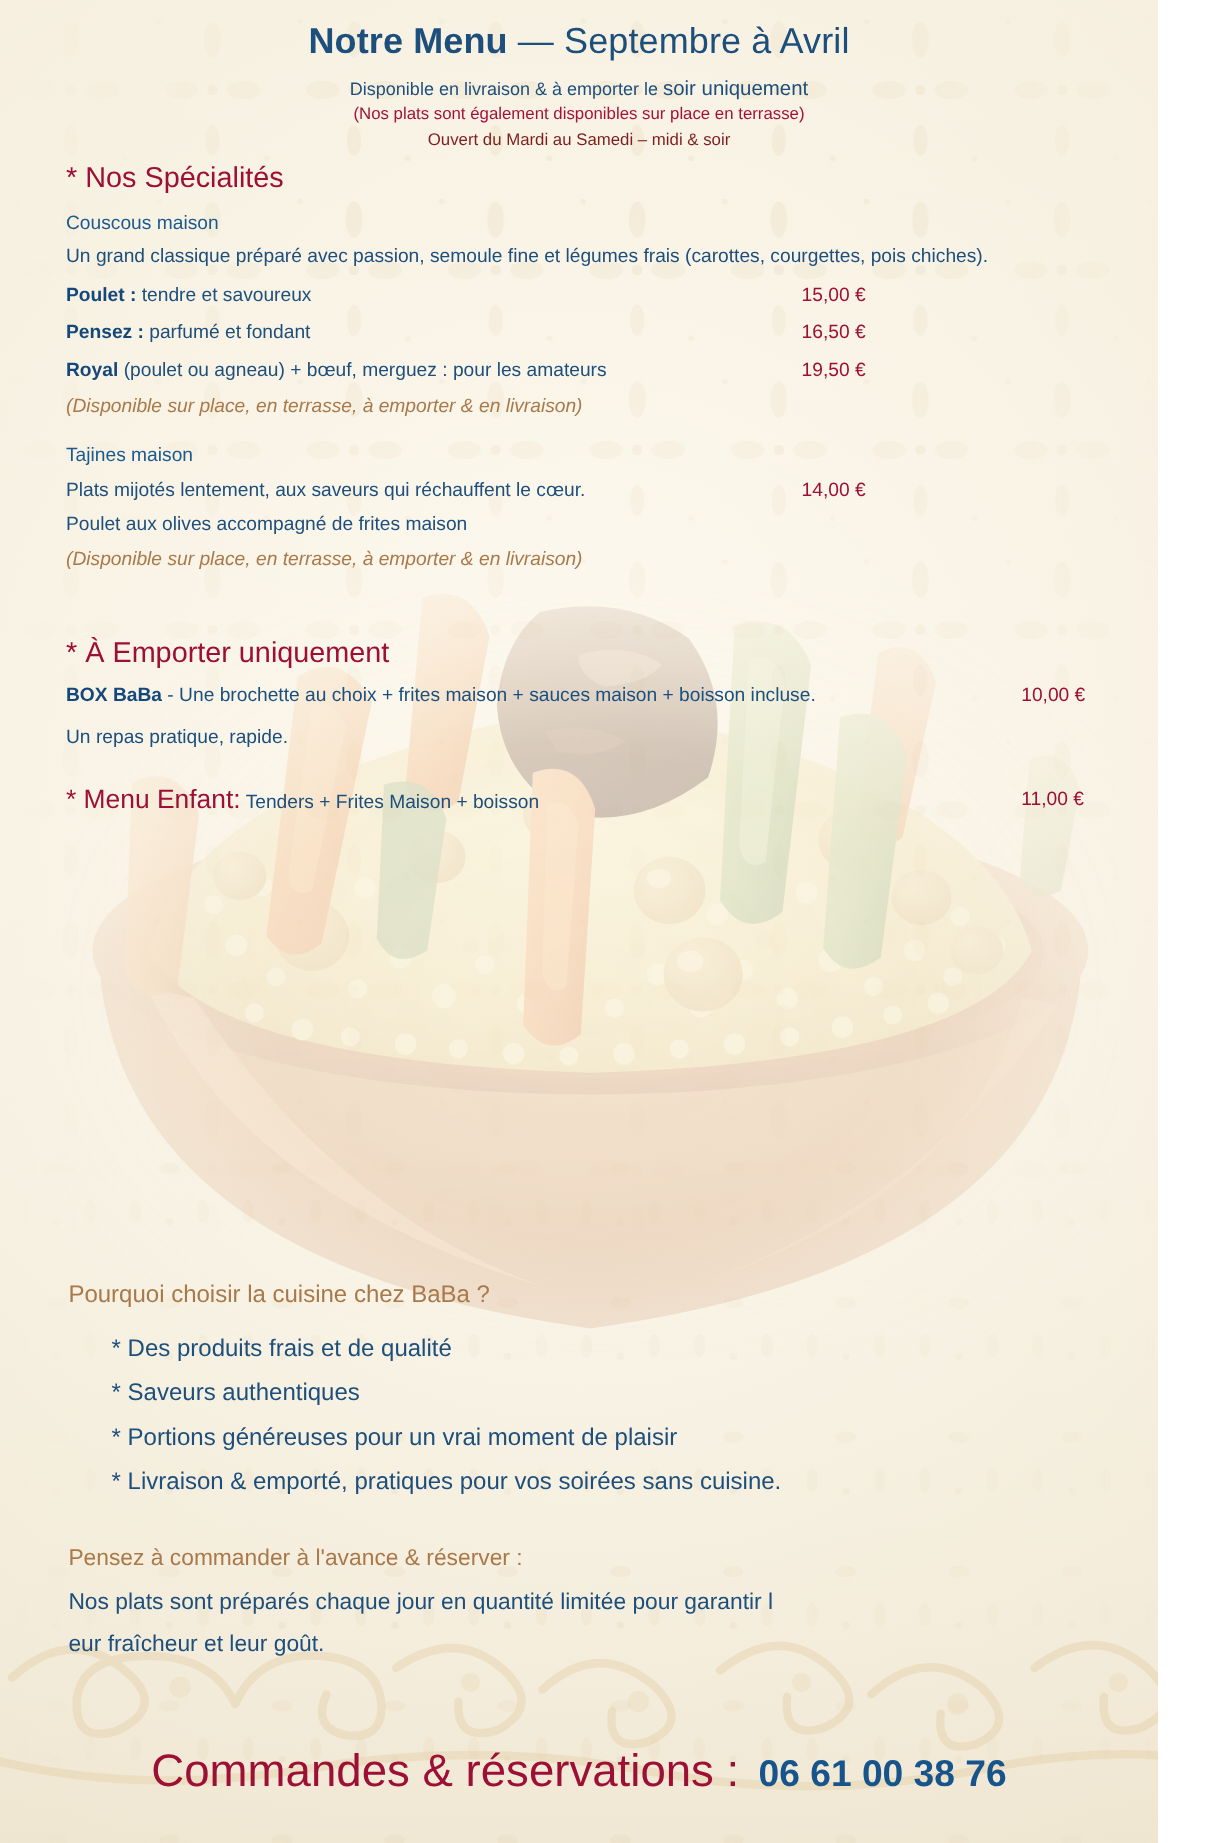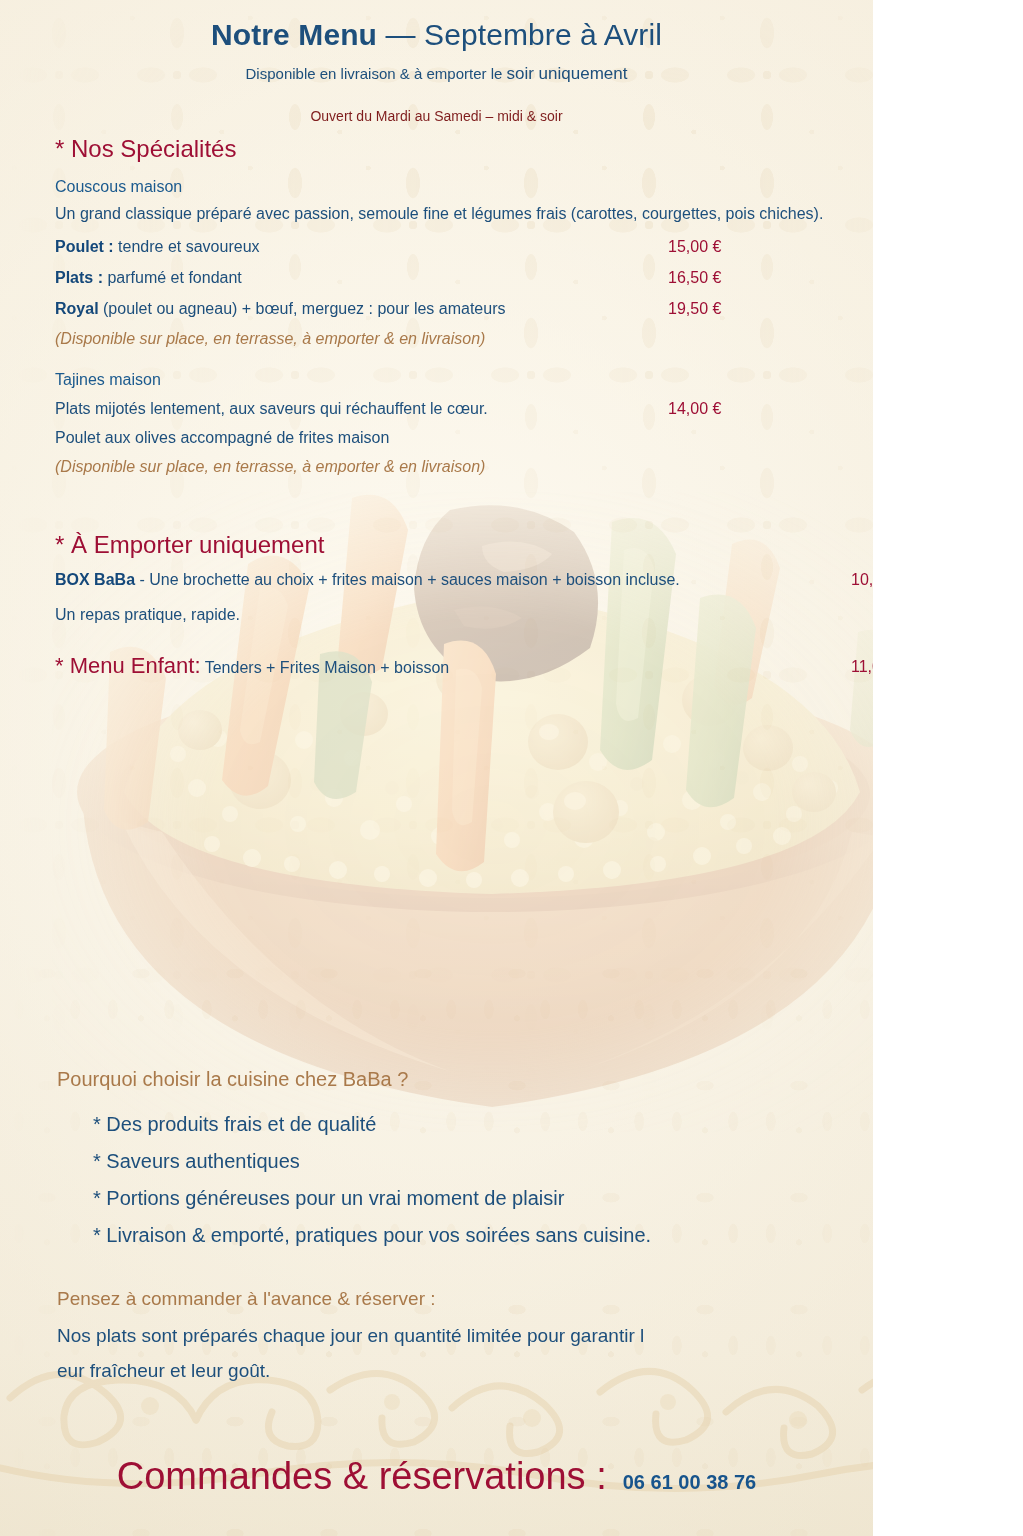--- a/index.html
+++ b/index.html
@@ -2,21 +2,21 @@
 <html><head>
 <meta charset="utf-8">
 <style>
   html, body {
     margin: 0;
     padding: 0;
     background: #ffffff;
   }
   .page {
     position: relative;
-    width: 873px;
+    width: 965px;
     height: 1536px;
     overflow: hidden;
     background: #f7f1e3;
     font-family: "Liberation Sans", sans-serif;
     -webkit-font-smoothing: antialiased;
   }
 
   
   .bg-base {
     position: absolute;
@@ -238,21 +238,21 @@
     left: 0; right: 0;
     bottom: 38px;
     text-align: center;
     white-space: nowrap;
   }
   .cta .label {
     font-size: 38px;
     color: #9e0f35;
   }
   .cta .phone {
-    font-size: 20px;
+    font-size: 31px;
     font-weight: bold;
     color: #17548c;
     margin-left: 16px;
   }
 </style>
 </head>
 <body>
 
 <div class="page">
 
@@ -431,34 +431,35 @@
 
   <div class="content">
 
     <div class="title">
       <b>Notre Menu</b><span class="light"> — Septembre à Avril</span>
     </div>
 
     <div class="sub sub1">
       <span>Disponible en livraison &amp; à emporter le </span><span class="big">soir uniquement</span>
     </div>
+    <div class="sub sub2">(Nos plats sont également disponibles sur place en terrasse)</div>
     <div class="sub sub3">Ouvert du Mardi au Samedi – midi &amp; soir</div>
 
     <div class="sec-head" style="top:135px">* Nos Spécialités</div>
 
     <div class="dish-name" style="top:178px">Couscous maison</div>
     <div class="line" style="top:205px">Un grand classique préparé avec passion, semoule fine et légumes frais (carottes, courgettes, pois chiches).</div>
 
     <div class="line" style="top:238px">
       <b>Poulet :</b><span> tendre et savoureux</span>
     </div>
     <div class="price price-col" style="top:238px">15,00 €</div>
 
     <div class="line" style="top:269px">
-      <b>Plats :</b><span> parfumé et fondant</span>
+      <b>Pensez :</b><span> parfumé et fondant</span>
     </div>
     <div class="price price-col" style="top:269px">16,50 €</div>
 
     <div class="line" style="top:300px">
       <b>Royal</b><span> (poulet ou agneau) + bœuf, merguez :  pour les amateurs</span>
     </div>
     <div class="price price-col" style="top:300px">19,50 €</div>
 
     <div class="note" style="top:330px">(Disponible sur place, en terrasse, à emporter &amp; en livraison)</div>
 

